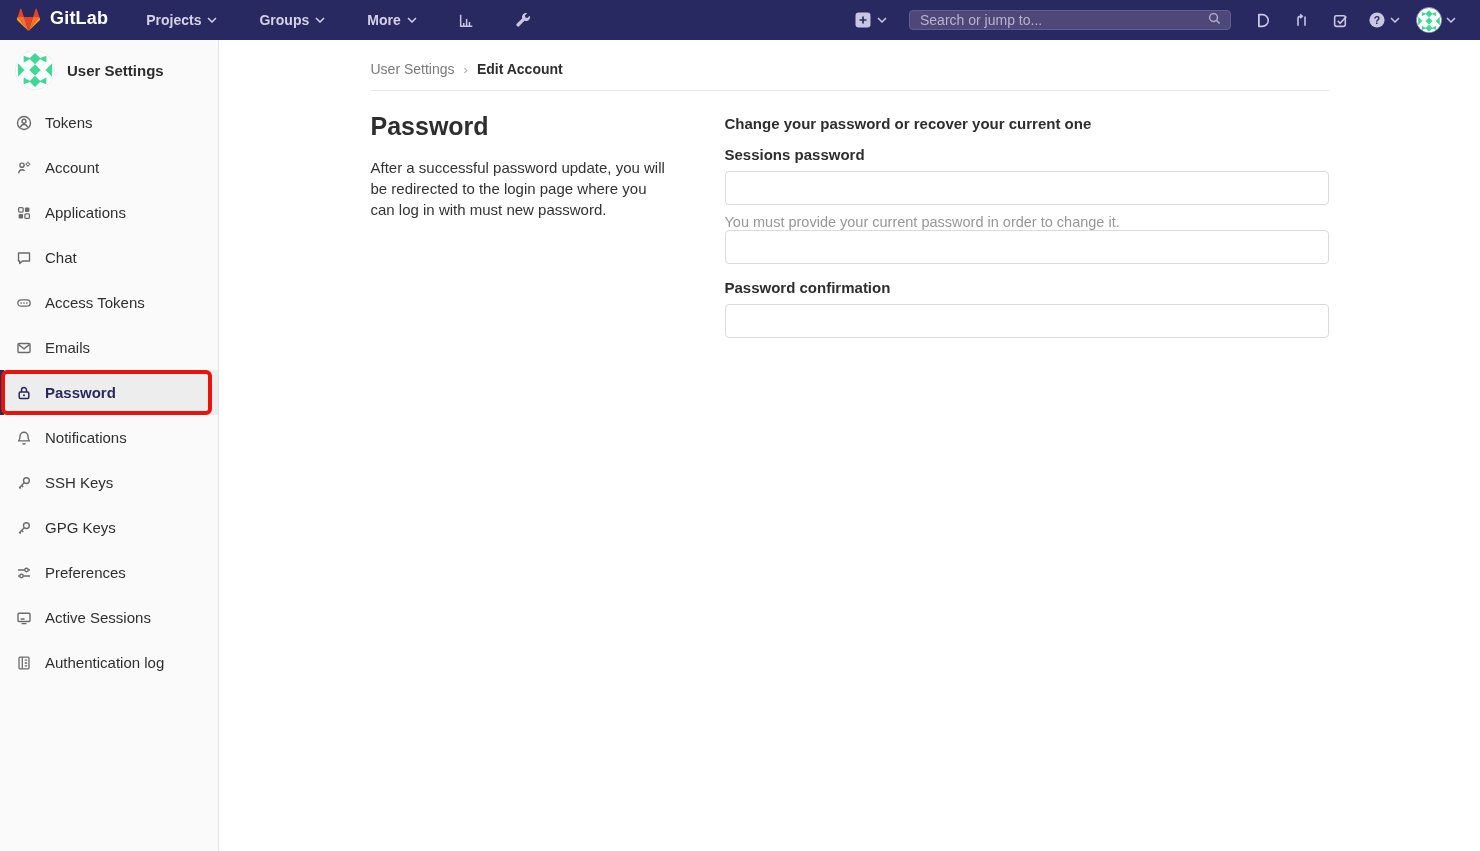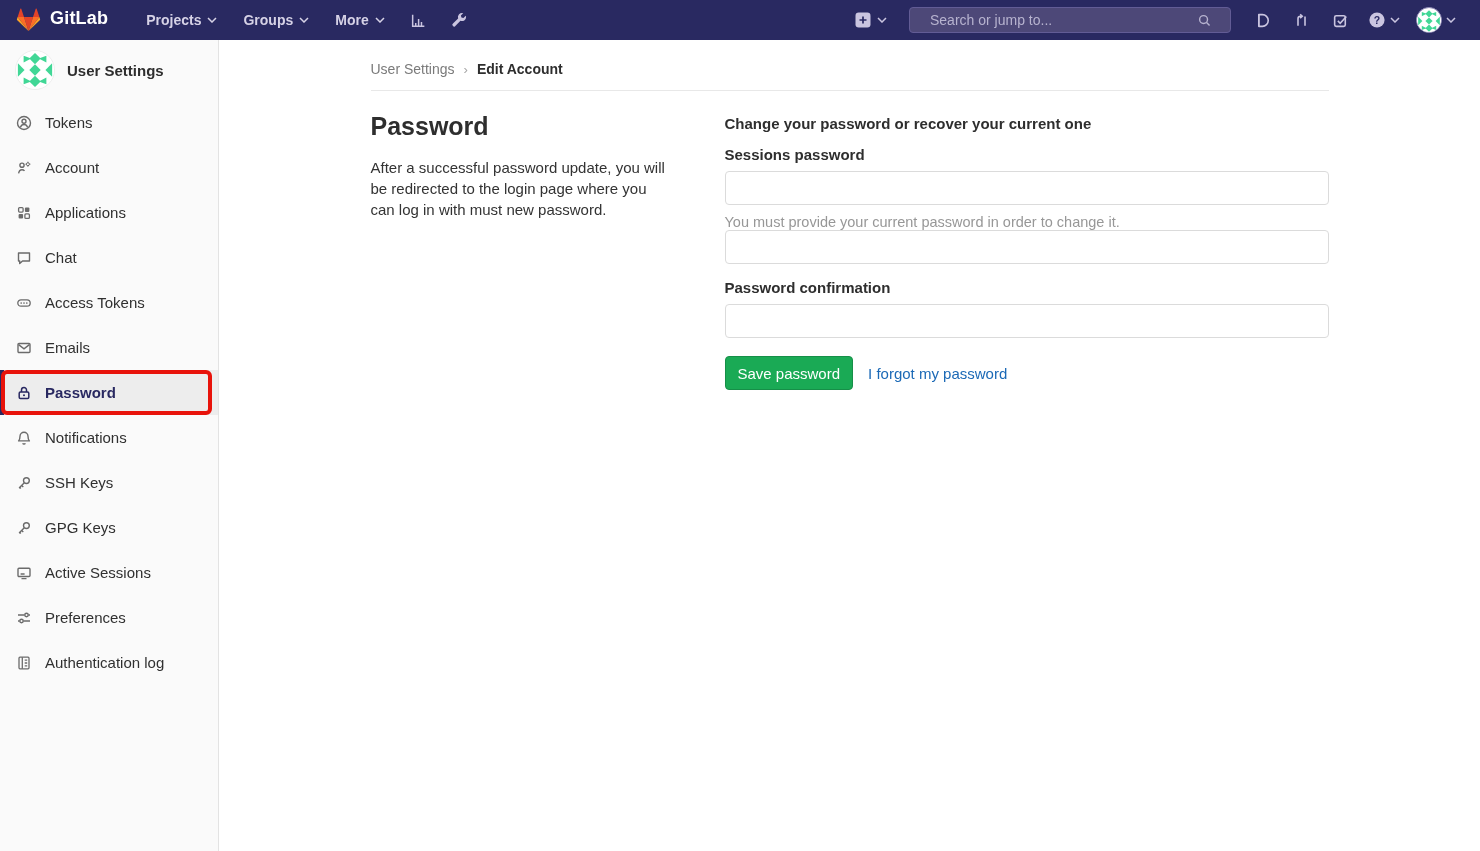--- a/index.html
+++ b/index.html
@@ -10,31 +10,31 @@
     background:#ffffff; color:#2e2e2e;
   }
 
   
   .navbar {
     height:40px; background:#292961; display:flex; align-items:center;
     padding:0 16px; color:#d6d2e6;
   }
   .brand { display:flex; align-items:flex-start; gap:9px; margin-right:26px; cursor:pointer; }
   .brand-text { color:#fff; font-size:18px; font-weight:600; letter-spacing:.2px; }
-  .nav-menus { display:flex; align-items:center; gap:2px; }
+  .nav-menus { display:flex; align-items:center; gap:18px; }
   .nav-menu {
     display:flex; align-items:center; gap:6px; padding:6px 12px;
     color:#d6d2e6; font-size:14px; font-weight:600; cursor:pointer; border-radius:4px;
   }
   .nav-iconbtn { padding:6px 11px; display:flex; align-items:center; color:#cac5e0; cursor:pointer; }
   .nav-right { margin-left:auto; display:flex; align-items:center; }
   .nav-plus { display:flex; align-items:center; gap:5px; padding:0 10px; color:#cac5e0; cursor:pointer; }
   .search-box {
-    width:322px; height:26px; margin:0 12px; background:#4d4878;
-    border:1px solid #625c95; border-radius:4px; display:flex; align-items:center; padding:0 18px;
+    width:322px; height:20px; margin:0 12px; background:#4d4878;
+    border:1px solid #625c95; border-radius:4px; display:flex; align-items:flex-start; padding:0 8px;
   }
   .search-box input {
     flex:1; background:transparent; border:none; outline:none;
     color:#eceaf5; font-size:14px; font-family:"Liberation Sans",sans-serif;
   }
   .search-box input::placeholder { color:#b7b3cf; }
   .search-box .sicon16 { color:#b7b3cf; }
   .nav-ic { padding:0 11px; display:flex; align-items:center; color:#cac5e0; cursor:pointer; }
   .help-group, .user-group { display:flex; align-items:center; gap:4px; padding:0 8px; cursor:pointer; color:#cac5e0; }
   .avatar-ring { width:26px; height:26px; border-radius:50%; overflow:hidden; border:1px solid #8d88b5; background:#fff; display:flex; }
@@ -361,35 +361,35 @@
             <svg viewBox="0 0 16 16" fill="none" stroke="currentColor" stroke-width="1.4">
               <circle cx="10.4" cy="5.6" r="2.9"></circle>
               <path d="M8.3 7.7 3.1 12.9M3.1 12.9l2 .2M5.6 10.4l1.7 1.7"></path>
             </svg>
           </span>
         <span>GPG Keys</span>
       </a>
       <a class="side-item">
         <span class="sicon">
             <svg viewBox="0 0 16 16" fill="none" stroke="currentColor" stroke-width="1.4">
-              <rect x="2" y="3.2" width="12" height="8.3" rx="1"></rect>
-              <path d="M4.6 9h4M5.5 13.6h5"></path>
-            </svg>
-          </span>
-        <span>Active Sessions</span>
-      </a>
-      <a class="side-item">
-        <span class="sicon">
-            <svg viewBox="0 0 16 16" fill="none" stroke="currentColor" stroke-width="1.4">
               <path d="M2 5h6.6M12.4 5H14M2 11h1.6M7.4 11H14"></path>
               <circle cx="10.5" cy="5" r="1.7"></circle>
               <circle cx="5.5" cy="11" r="1.7"></circle>
             </svg>
           </span>
         <span>Preferences</span>
+      </a>
+      <a class="side-item">
+        <span class="sicon">
+            <svg viewBox="0 0 16 16" fill="none" stroke="currentColor" stroke-width="1.4">
+              <rect x="2" y="3.2" width="12" height="8.3" rx="1"></rect>
+              <path d="M4.6 9h4M5.5 13.6h5"></path>
+            </svg>
+          </span>
+        <span>Active Sessions</span>
       </a>
       <a class="side-item">
         <span class="sicon">
             <svg viewBox="0 0 16 16" fill="none" stroke="currentColor" stroke-width="1.3">
               <rect x="3" y="2.2" width="10" height="11.6" rx="1"></rect>
               <path d="M6.3 2.2v11.6M8.7 5.2h2.5M8.7 8h2.5M8.7 10.8h2.5"></path>
             </svg>
           </span>
         <span>Authentication log</span>
       </a>
@@ -417,21 +417,17 @@
 
           <div class="field-label first">Sessions password</div>
           <input class="text-input" type="password" value="" style="">
           <p class="field-help">You must provide your current password in order to change it.</p>
 
           <input class="text-input" type="password" value="" style="">
 
           <div class="field-label">Password confirmation</div>
           <input class="text-input" type="password" value="" style="">
 
-          <div class="actions">
-            <button class="btn-save">Save password</button>
-            <a class="link-forgot">I forgot my password</a>
-          </div>
         </div>
       </div>
     </div>
   </main>
 </div>
 
 </body></html>

